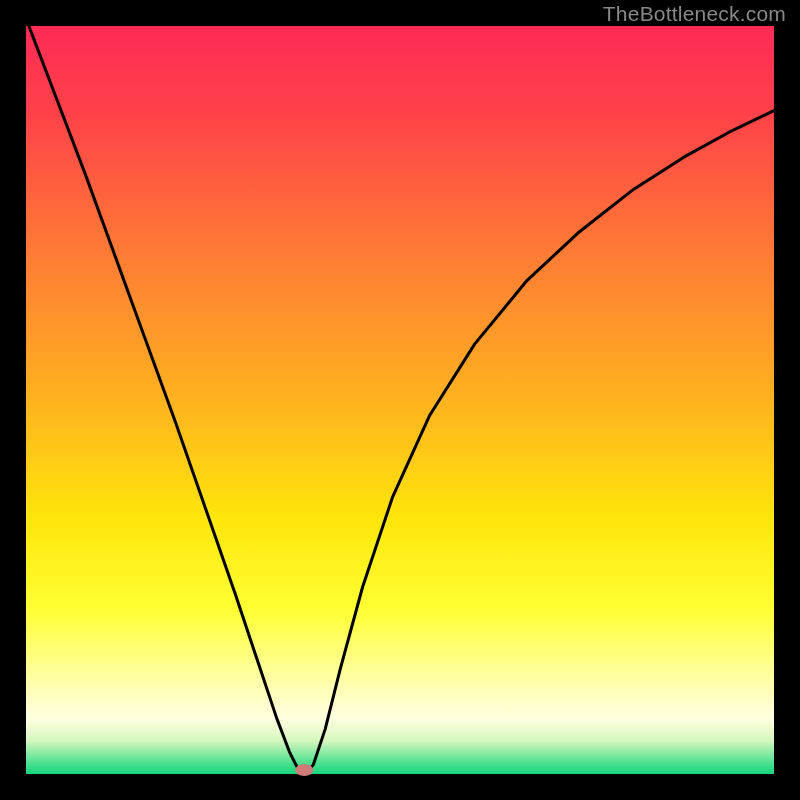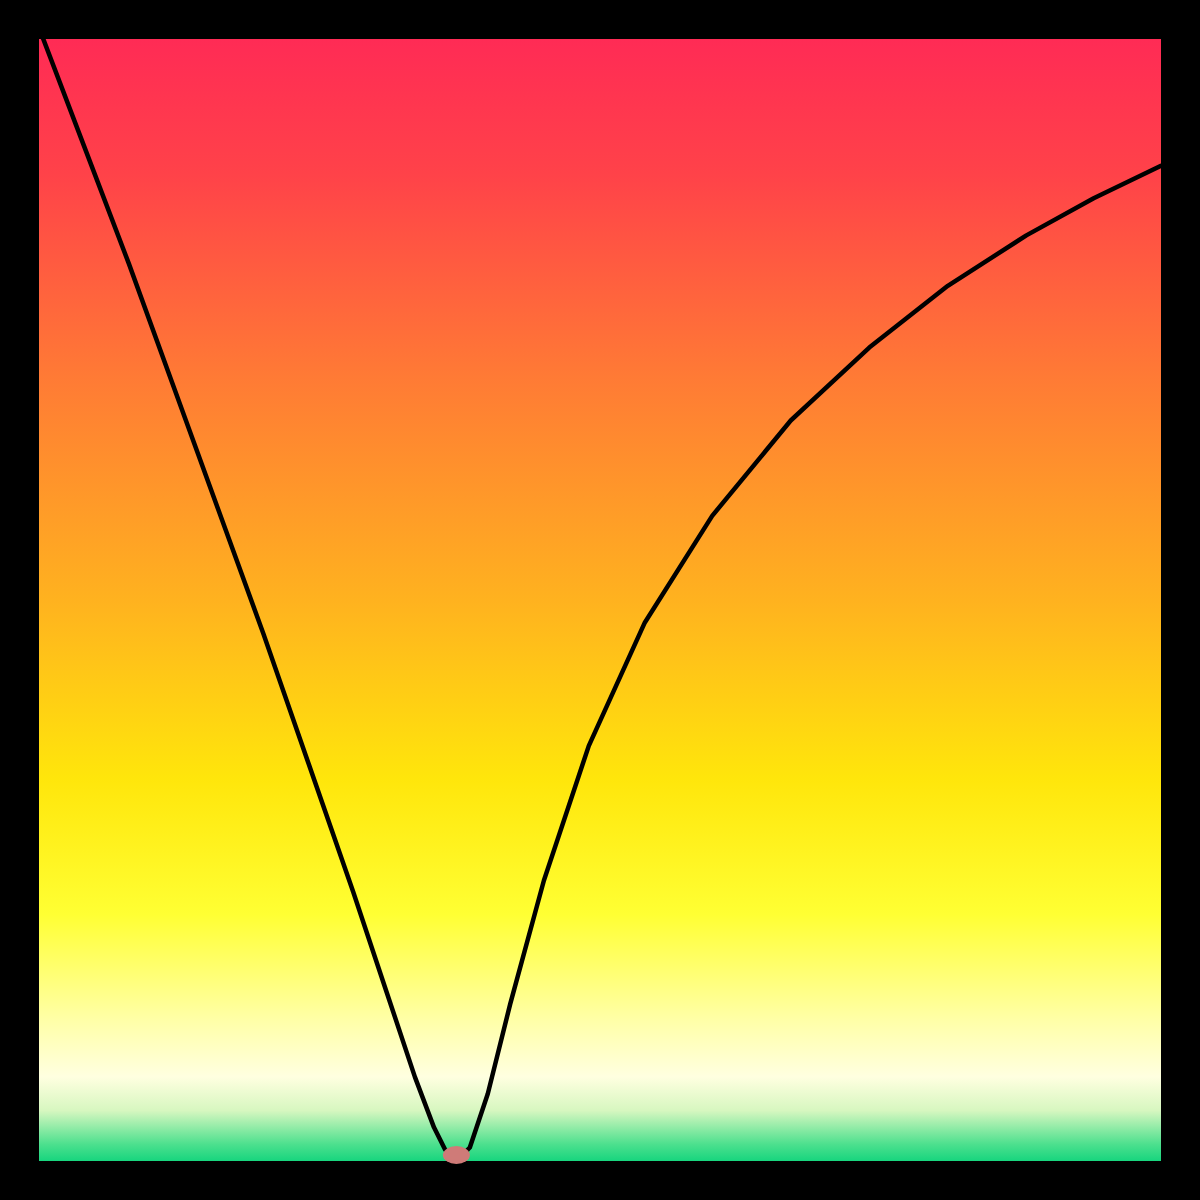--- a/index.html
+++ b/index.html
@@ -57,14 +57,15 @@
       <rect id="clip-rect" x="26" y="26" width="748" height="748"></rect>
     </clipPath>
   </defs>
   <rect id="plot-bg" x="26" y="26" width="748" height="748" fill="url(#bg-grad)"></rect>
   <g clip-path="url(#plot-clip)">
     <path id="curve-path" d="M 26.00 18.52 L 55.92 97.06 L 85.84 175.60 L 115.76 257.88 L 145.68 340.16 L 175.60 422.44 L 205.52 508.46 L 235.44 594.48 L 257.88 661.80 L 276.58 717.90 L 289.30 751.56 L 296.78 766.52 L 304.26 774.00 L 313.23 765.02 L 325.20 729.12 L 340.16 669.28 L 362.60 587.00 L 392.52 497.24 L 429.92 414.96 L 474.80 343.90 L 527.16 280.32 L 579.52 231.70 L 631.88 190.56 L 684.24 156.90 L 729.12 132.22 L 774.00 110.52" fill="none" stroke="#000000" stroke-width="3" stroke-linejoin="round" stroke-linecap="round"></path>
   </g>
   <ellipse id="opt-marker" cx="304.256" cy="770" rx="9" ry="6" fill="#cf7b78"></ellipse>
 </svg>
 
+<div class="watermark">TheBottleneck.com</div>
 
 </div>
 
 </body></html>

